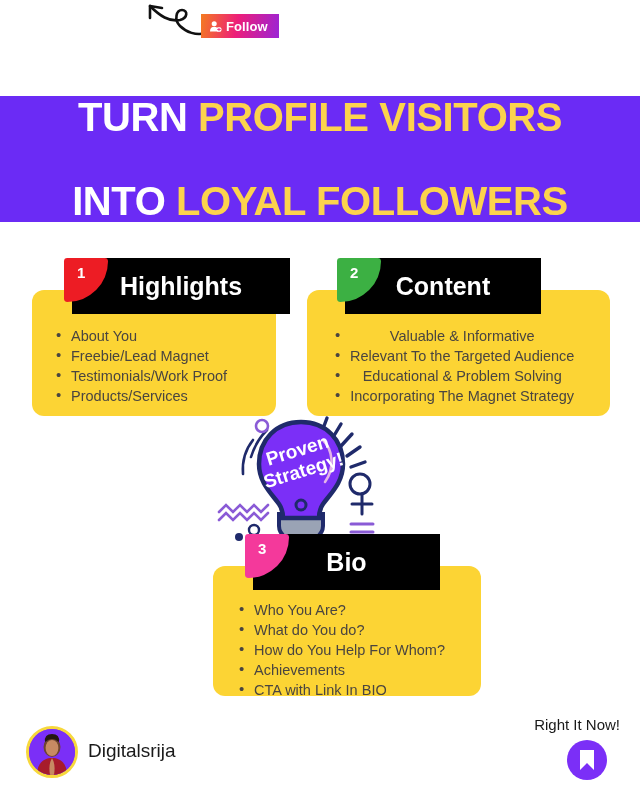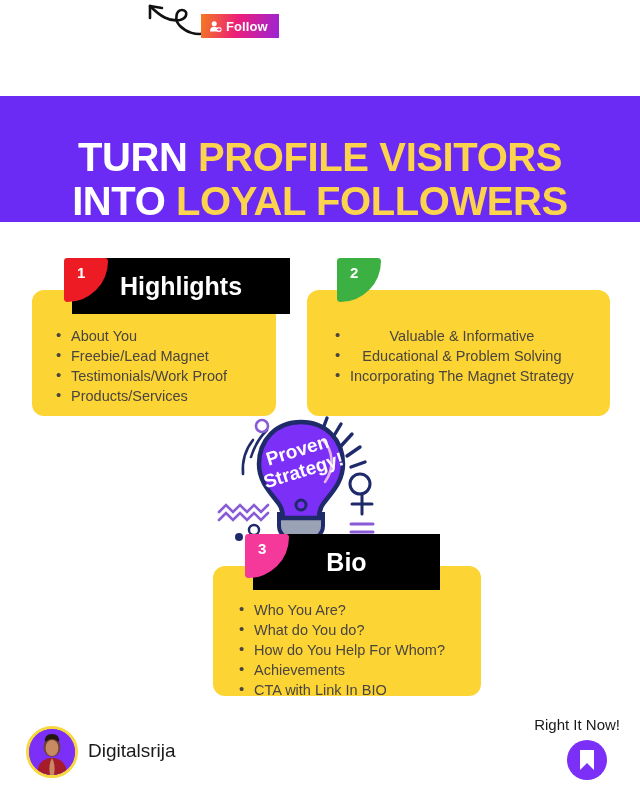--- a/index.html
+++ b/index.html
@@ -25,21 +25,21 @@
   .follow-btn .fb-icon { width: 13px; height: 13px; display: block; }
   .follow-btn .fb-label {
     color: #ffffff; font-size: 13px; font-weight: bold; letter-spacing: 0.1px;
     line-height: 1; white-space: nowrap;
   }
 
   
   .banner {
     position: absolute; left: 0; top: 96px; width: 640px; height: 126px;
     background: #6B2BF5;
-    display: flex; flex-direction: column; align-items: center; justify-content: flex-end;
+    display: flex; flex-direction: column; align-items: center; justify-content: space-between;
     gap: 2px;
   }
   .banner-line {
     font-size: 40px; font-weight: bold; letter-spacing: -0.4px;
     line-height: 1.05; white-space: nowrap; text-align: center;
   }
   .t-white { color: #ffffff; }
   .t-yellow { color: #FCD34D; }
 
   
@@ -167,25 +167,29 @@
     <ul class="card-list">
       <li>About You</li>
       <li>Freebie/Lead Magnet</li>
       <li>Testimonials/Work Proof</li>
       <li>Products/Services</li>
     </ul>
   </div>
 
   <div class="card" id="card-content">
     <div class="card-body"></div>
+    <div class="card-header">
+      <div class="card-title">Content</div>
+    </div>
     <div class="card-badge badge-green">
       <span>2</span>
     </div>
     <ul class="card-list">
       <li>Valuable &amp; Informative</li>
+      <li>Relevant To the Targeted Audience</li>
       <li>Educational &amp; Problem Solving</li>
       <li>Incorporating The Magnet Strategy</li>
     </ul>
   </div>
 
   <div class="bulb-wrap">
     <svg width="175" height="145" viewBox="0 0 175 145">
 
       <g stroke="#1F2A6B" stroke-width="3.4" stroke-linecap="round">
         <line x1="112" y1="14" x2="106" y2="30"></line>

